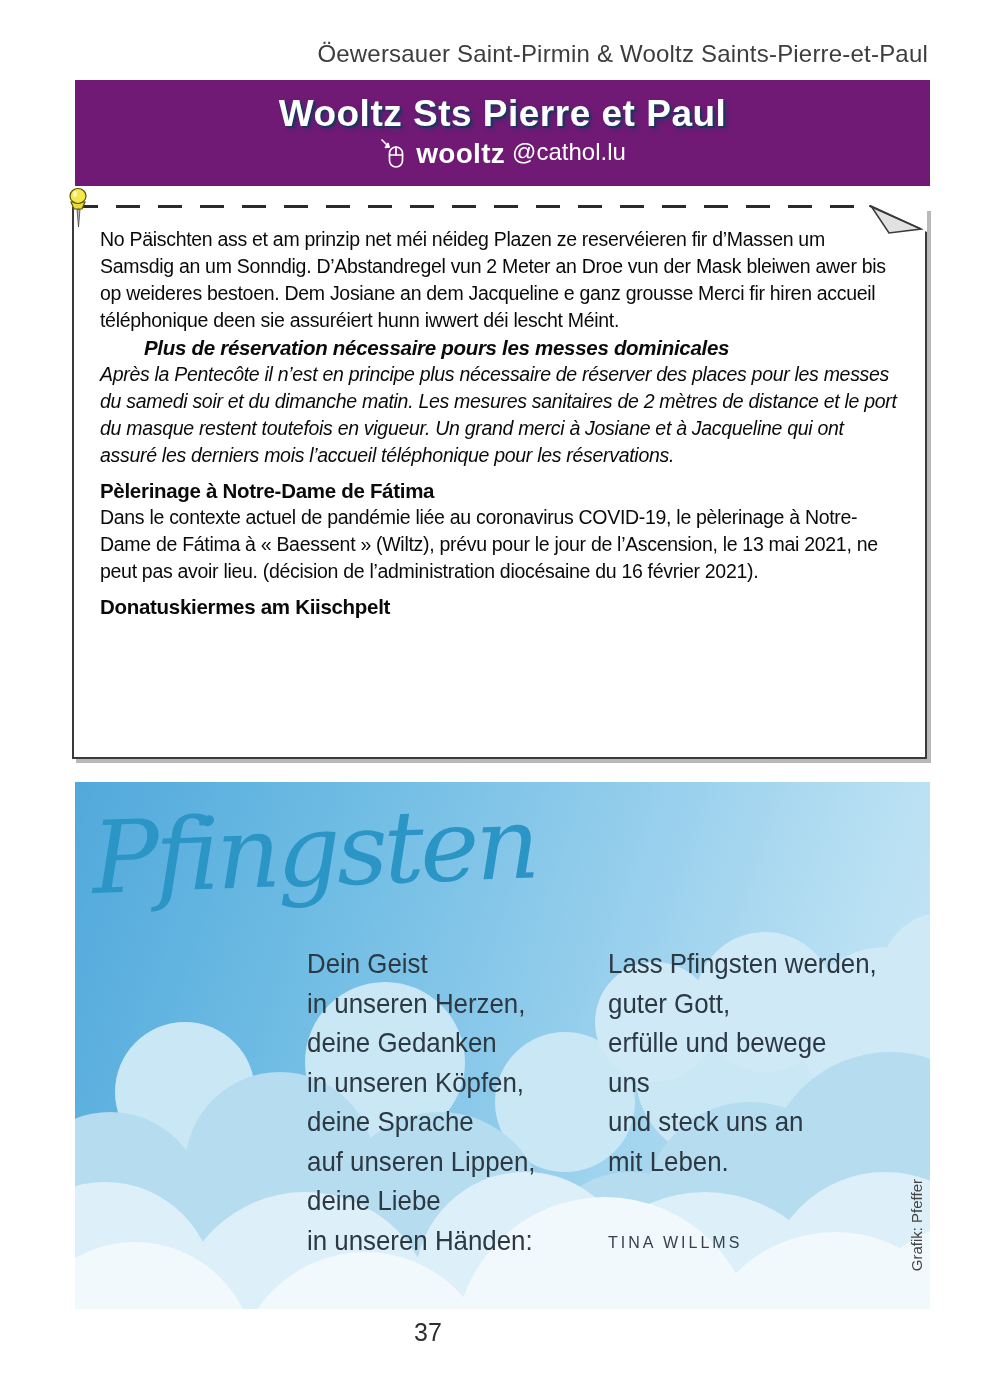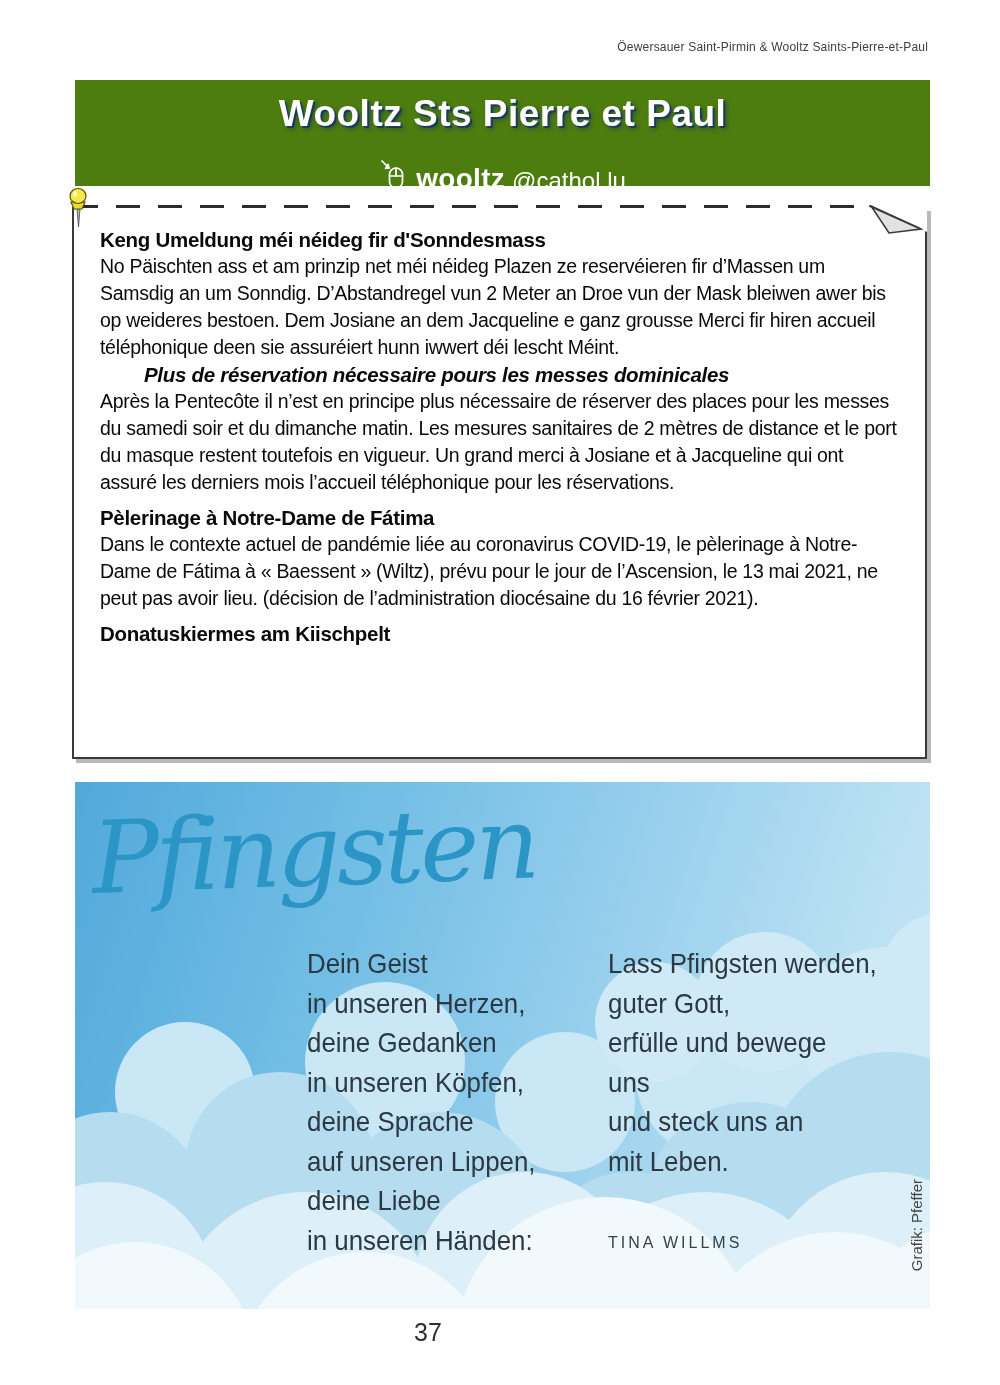--- a/index.html
+++ b/index.html
@@ -2,54 +2,54 @@
 <html><head>
 <meta charset="utf-8">
 <style>
   html,body{margin:0;padding:0;}
   body{
     width:1000px;height:1385px;position:relative;background:#ffffff;
     font-family:"Liberation Sans", sans-serif;color:#111;overflow:hidden;
   }
   
   .header-text{
-    position:absolute;top:40px;right:72px;font-size:12px;color:#3d3d3d;letter-spacing:0.2px;
+    position:absolute;top:40px;right:72px;font-size:24px;color:#3d3d3d;letter-spacing:0.2px;
   }
   
   .banner{
     position:absolute;left:75px;top:80px;width:855px;height:106px;
-    background:#4d7c0f;color:#fff;text-align:center;
+    background:#701a75;color:#fff;text-align:center;
   }
   .banner-title{
     margin-top:13px;font-size:37px;font-weight:bold;letter-spacing:0.5px;
     text-shadow:2px 2px 0 rgba(23,54,93,.85), 3px 3px 4px rgba(23,54,93,.6);
   }
   .banner-email{
-    margin-top:3px;display:flex;align-items:flex-end;justify-content:center;gap:7px;
+    margin-top:3px;display:flex;align-items:flex-start;justify-content:center;gap:7px;
   }
   .email-user{font-size:28px;font-weight:600;letter-spacing:0.3px;}
-  .email-domain{font-size:24px;font-weight:400;margin-top:29px;}
+  .email-domain{font-size:24px;font-weight:400;}
   
   .note{
     position:absolute;left:72px;top:207px;width:851px;height:550px;background:#fff;
     border:2px solid #3a3a3a;border-top:none;
     box-shadow:4px 4px 0 #b9b9b9;
   }
   .note-dash{
     position:absolute;top:-2px;left:0;width:calc(100% - 56px);height:3px;
     background:repeating-linear-gradient(90deg,#2b2b2b 0 24px,transparent 24px 42px);
   }
   .fold{position:absolute;top:-2px;right:-2px;}
   .pin{position:absolute;left:-10px;top:-20px;}
   .note-content{
     padding:19px 24px 0 26px;font-size:19.5px;line-height:27px;color:#0a0a0a;letter-spacing:-0.3px;
   }
   .s-head{font-weight:bold;font-size:20.5px;}
   .section.italic .s-head{font-style:italic;margin-left:44px;}
-  .section.italic .s-body{}
+  .section.italic .s-body{font-style:italic;}
   .section.gap{margin-top:8px;}
   
   .hero{
     position:absolute;left:75px;top:782px;width:855px;height:527px;overflow:hidden;
     background:linear-gradient(108deg,#51a9db 0%,#6fbce4 28%,#93cdec 55%,#b5def2 78%,#cfeaf7 100%);
   }
   .c{position:absolute;border-radius:50%;}
   .clA{left:40px;top:240px;width:140px;height:140px;background:#c9e7f5;
     box-shadow:200px -30px 0 10px #c9e7f5,380px 10px 0 0 #c9e7f5,540px -20px 0 20px #c9e7f5,
                690px -60px 0 10px #c9e7f5,780px -20px 0 30px #c9e7f5;}
@@ -124,21 +124,20 @@
 
     <svg class="pin" width="28" height="48" viewBox="0 0 28 48">
       <polygon points="13,22 16,22 14.5,40" fill="#b8b8b8" stroke="#444" stroke-width="0.8"></polygon>
       <path d="M7 15 L21 15 L18 22 L10 22 Z" fill="#e9da39" stroke="#5d5200" stroke-width="1.2"></path>
       <ellipse cx="14" cy="9" rx="8" ry="7.5" fill="#f4e84a" stroke="#5d5200" stroke-width="1.2"></ellipse>
       <ellipse cx="11" cy="7" rx="2" ry="3" fill="#fdf9b8"></ellipse>
     </svg>
 
     <div class="note-content">
       <div class="section">
-        <div class="s-head">Keng Umeldung méi néideg fir d'Sonndesmass</div>
         <div class="s-body">No Päischten ass et am prinzip net méi néideg Plazen ze reservéieren fir d’Massen um Samsdig an um Sonndig. D’Abstandregel vun 2 Meter an Droe vun der Mask bleiwen awer bis op weideres bestoen. Dem Josiane an dem Jacqueline e ganz grousse Merci fir hiren accueil téléphonique deen sie assuréiert hunn iwwert déi lescht Méint.</div>
       </div>
       <div class="section italic">
         <div class="s-head">Plus de réservation nécessaire pours les messes dominicales</div>
         <div class="s-body">Après la Pentecôte il n’est en principe plus nécessaire de réserver des places pour les messes du samedi soir et du dimanche matin. Les mesures sanitaires de 2 mètres de distance et le port du masque restent toutefois en vigueur. Un grand merci à Josiane et à Jacqueline qui ont assuré les derniers mois l’accueil téléphonique pour les réservations.</div>
       </div>
       <div class="section gap">
         <div class="s-head">Pèlerinage à Notre-Dame de Fátima</div>
         <div class="s-body">Dans le contexte actuel de pandémie liée au coronavirus COVID-19, le pèlerinage à Notre-Dame de Fátima à « Baessent » (Wiltz), prévu pour le jour de l’Ascension, le 13 mai 2021, ne peut pas avoir lieu. (décision de l’administration diocésaine du 16 février 2021).</div>
       </div>

